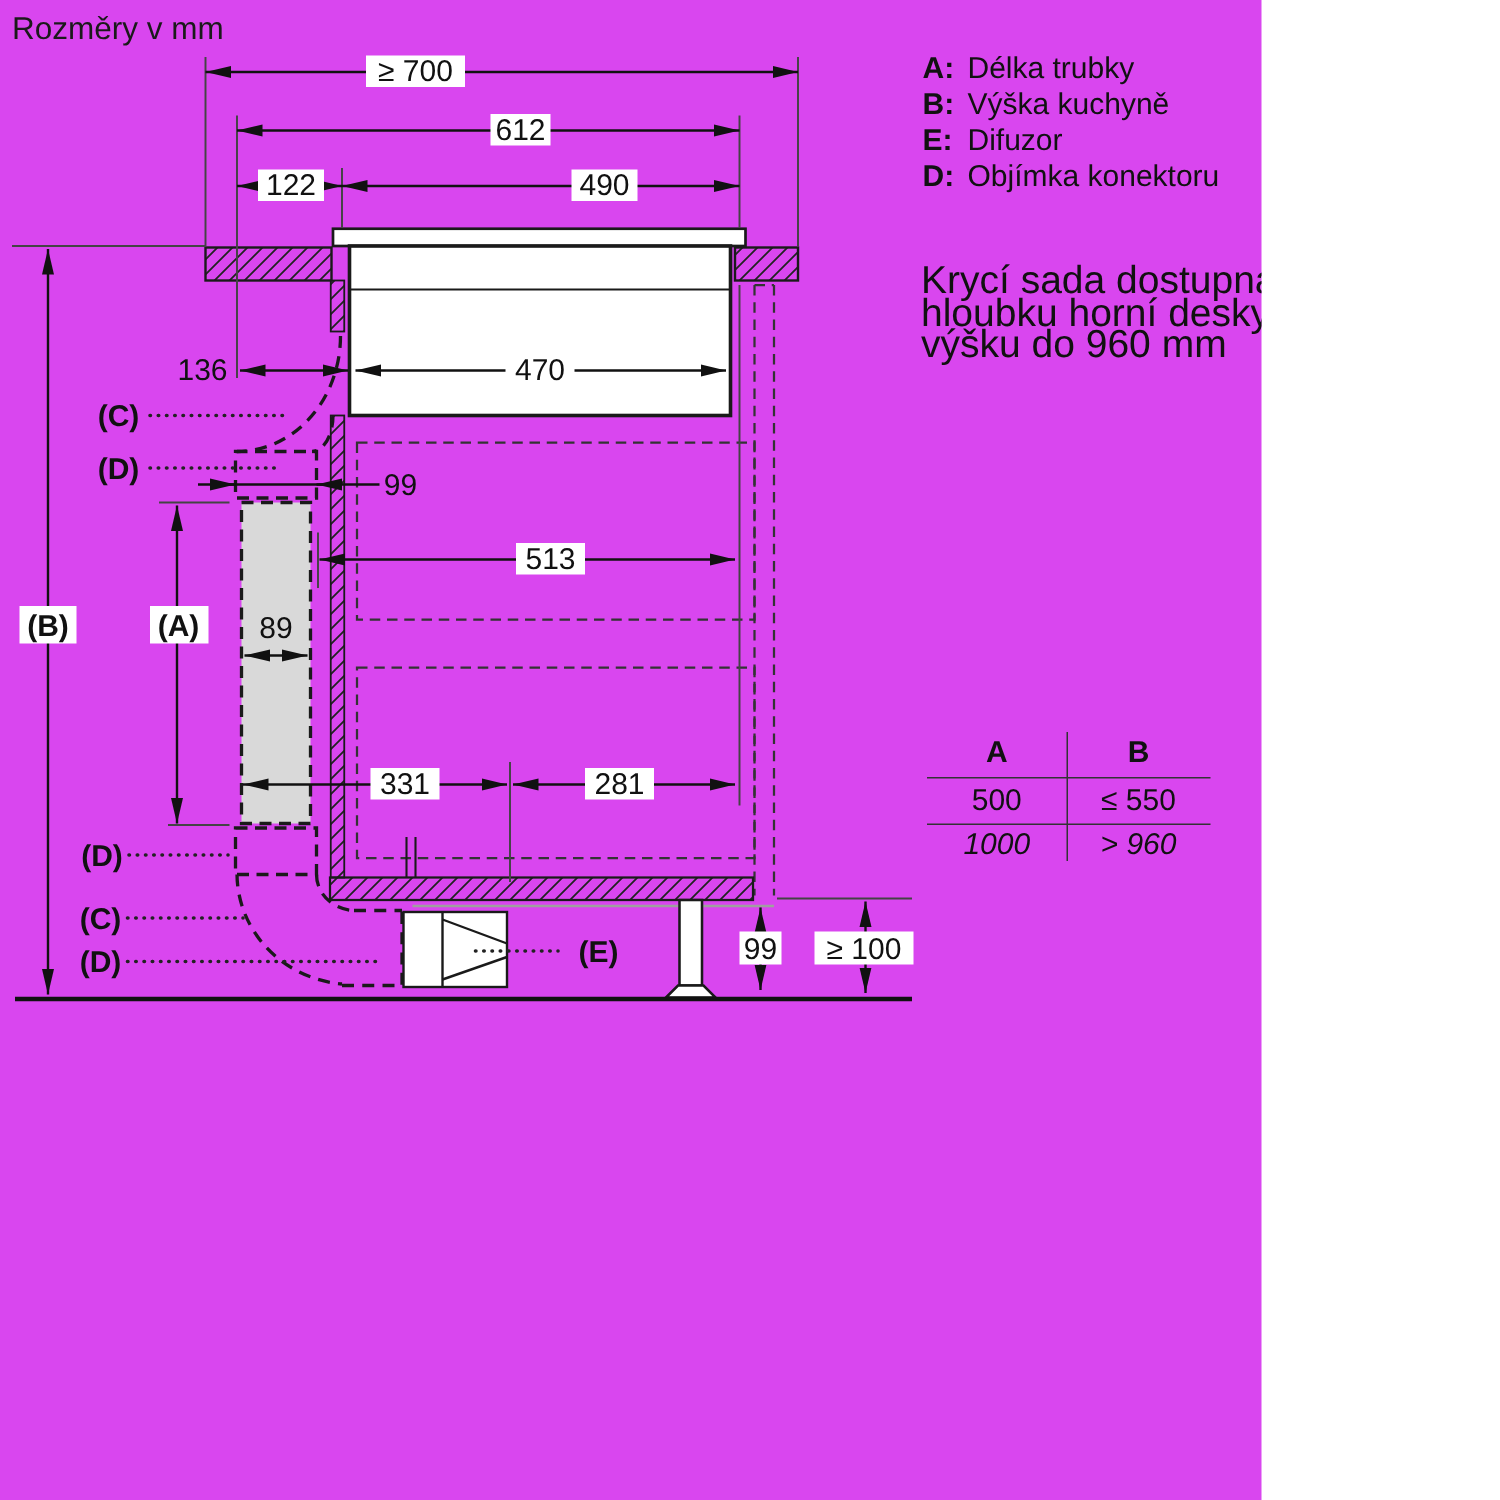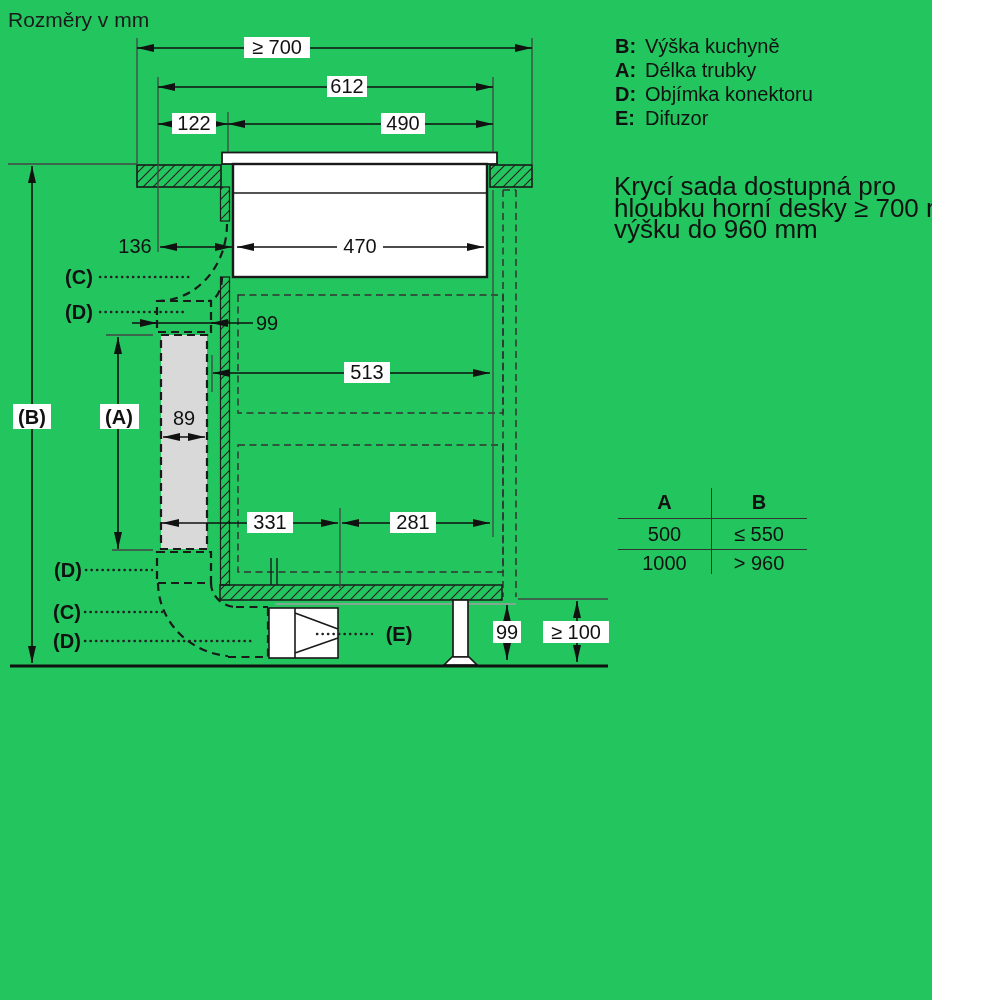--- a/index.html
+++ b/index.html
@@ -1,30 +1,30 @@
 <!DOCTYPE html>
 <html><head>
 <meta charset="utf-8">
 <style>
   html,body{margin:0;padding:0;background:#fff;}
   body{font-family:"Liberation Sans", sans-serif;color:#111;}
-  .page{position:relative;width:932px;height:1000px;background:#22c55e;overflow:hidden;}
+  .page{position:relative;width:841px;height:1000px;background:#d946ef;overflow:hidden;}
   .title{position:absolute;left:8px;top:8px;font-size:21px;color:#1a1a1a;}
   .diagram{position:absolute;left:0;top:0;}
   .legend{position:absolute;left:615px;top:34px;font-size:20px;line-height:24px;}
   .legend-row{white-space:nowrap;}
   .legend-key{display:inline-block;width:30px;font-weight:bold;}
   .note{position:absolute;left:614px;width:380px;font-size:26px;line-height:21.5px;}
   .note1{top:176px;}
   .note2{top:297px;}
   .minitable{position:absolute;left:618px;top:486px;width:189px;font-size:20px;}
   .mt-row{display:flex;align-items:center;}
   .mt-row.hdr{height:32px;font-weight:bold;}
   .mt-row.r1{height:30px;border-top:1.5px solid #333;justify-content:flex-end;}
-  .mt-row.r2{height:27px;border-top:1.5px solid #333;}
+  .mt-row.r2{height:27px;border-top:1.5px solid #333;font-style:italic;}
   .mt-c1{width:93px;text-align:center;}
   .mt-c2{width:96px;text-align:center;}
   .mt-vline{position:absolute;left:92.5px;top:2px;width:1.5px;height:86px;background:#333;}
   svg text{font-family:"Liberation Sans", sans-serif;font-size:20px;fill:#111;}
   svg text.lbl{font-weight:bold;}
 </style>
 </head>
 <body>
 
 <div class="page">
@@ -193,30 +193,30 @@
       <text class="lbl" x="119" y="424">(A)</text>
       <text class="lbl" x="68" y="577">(D)</text>
       <text class="lbl" x="67" y="619">(C)</text>
       <text class="lbl" x="67" y="648">(D)</text>
       <text class="lbl" x="399" y="641">(E)</text>
     </g>
   </svg>
 
   <div class="legend">
     <div class="legend-row">
+      <span class="legend-key">A:</span><span>Délka trubky</span>
+    </div>
+    <div class="legend-row">
       <span class="legend-key">B:</span><span>Výška kuchyně</span>
     </div>
     <div class="legend-row">
-      <span class="legend-key">A:</span><span>Délka trubky</span>
+      <span class="legend-key">E:</span><span>Difuzor</span>
     </div>
     <div class="legend-row">
       <span class="legend-key">D:</span><span>Objímka konektoru</span>
-    </div>
-    <div class="legend-row">
-      <span class="legend-key">E:</span><span>Difuzor</span>
     </div>
   </div>
 
   <div class="note note1">Krycí sada dostupná pro hloubku horní desky ≥ 700 mm a výšku do 960 mm</div>
 
   <div class="minitable">
     <div class="mt-vline"></div>
     <div class="mt-row hdr">
       <div class="mt-c1">A</div>
       <div class="mt-c2">B</div>

